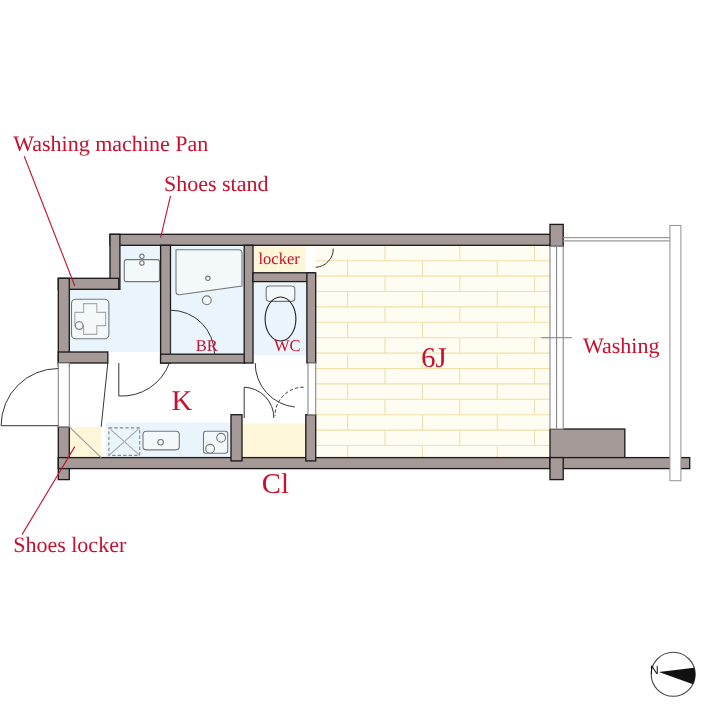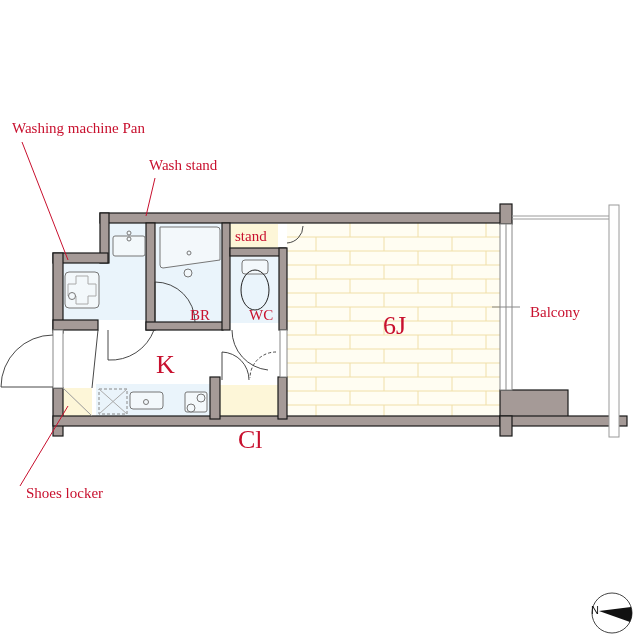--- a/index.html
+++ b/index.html
@@ -1,19 +1,19 @@
 <!DOCTYPE html>
 <html><head>
 <meta charset="utf-8">
 <style>
   html,body{margin:0;padding:0;background:#ffffff;}
   body{width:640px;height:640px;position:relative;overflow:hidden;font-family:"Liberation Serif","DejaVu Serif",serif;}
   svg{position:absolute;left:0;top:0;}
   .lbl{position:absolute;color:#c8102e;font-family:"Liberation Serif","DejaVu Serif",serif;white-space:nowrap;line-height:1;}
-  .callout{font-size:15px;}
+  .callout{font-size:20px;}
   .room{font-size:15px;}
   .big{font-size:26px;}
 </style>
 </head>
 <body>
 
 <svg width="640" height="640" viewBox="0 0 640 640">
 
   <g>
     <rect x="287" y="223" width="213" height="193" fill="#fffdf2"></rect>
@@ -165,23 +165,23 @@
     <line x1="68" y1="406" x2="20" y2="486"></line>
   </g>
 
   <g>
     <circle cx="612" cy="613" r="20" fill="#fff" stroke="#444" stroke-width="1"></circle>
     <path d="M599 611 L631 607 A20 20 0 0 1 630 622 Z" fill="#111"></path>
   </g>
 </svg>
 
 <div class="lbl callout" style="left:12px;top:121px;">Washing machine Pan</div>
-<div class="lbl callout" style="left:149px;top:158px;">Wash stand</div>
-<div class="lbl callout" style="left:26px;top:486px;">Shoes locker</div>
+<div class="lbl callout" style="left:149px;top:158px;">Shoes stand</div>
+<div class="lbl callout" style="left:12px;top:486px;">Shoes locker</div>
 
-<div class="lbl room" style="left:235px;top:229px;">stand</div>
-<div class="lbl room" style="left:190px;top:308px;">BR</div>
+<div class="lbl room" style="left:235px;top:229px;">locker</div>
+<div class="lbl room" style="left:178px;top:308px;">BR</div>
 <div class="lbl room" style="left:249px;top:308px;font-family:Liberation Serif, serif;">WC</div>
 <div class="lbl big" style="left:156px;top:352px;">K</div>
 <div class="lbl big" style="left:238px;top:391px;margin-top:36px;">Cl</div>
 <div class="lbl big" style="left:383px;top:313px;">6J</div>
-<div class="lbl callout" style="left:530px;top:305px;">Balcony</div>
+<div class="lbl callout" style="left:530px;top:305px;">Washing</div>
 <div class="lbl" style="left:591px;top:605px;font-size:11px;color:#111;font-family:'Liberation Sans',sans-serif;">N</div>
 
 </body></html>

